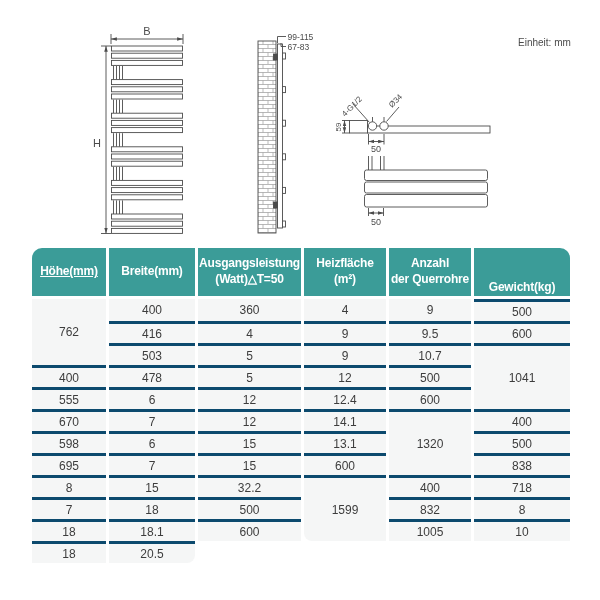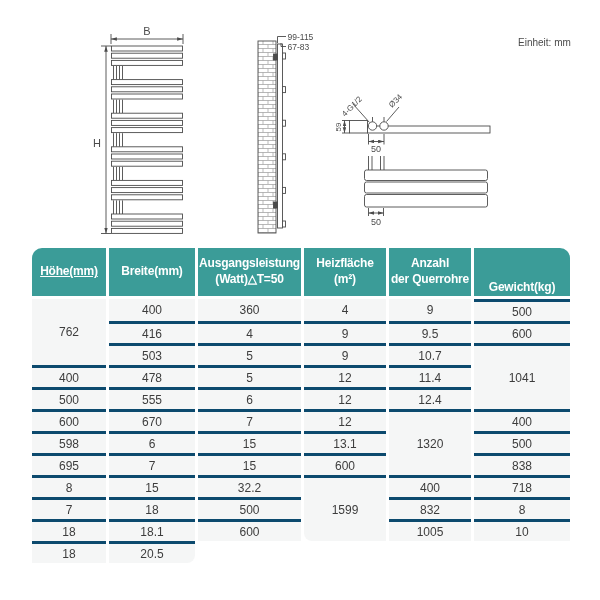--- a/index.html
+++ b/index.html
@@ -196,30 +196,30 @@
         <div class="td bt">600</div>
         <div class="td bt">503</div>
         <div class="td bt">5</div>
         <div class="td bt">9</div>
         <div class="td bt">10.7</div>
         <div class="td merged bt">1041</div>
         <div class="td bt">400</div>
         <div class="td bt">478</div>
         <div class="td bt">5</div>
         <div class="td bt">12</div>
-        <div class="td bt">11.4</div>
         <div class="td bt">500</div>
         <div class="td bt">555</div>
         <div class="td bt">6</div>
         <div class="td bt">12</div>
         <div class="td bt">12.4</div>
         <div class="td bt">600</div>
         <div class="td bt">670</div>
         <div class="td bt">7</div>
         <div class="td bt">12</div>
+        <div class="td bt">14.1</div>
         <div class="td merged bt">1320</div>
         <div class="td bt">400</div>
         <div class="td bt">598</div>
         <div class="td bt">6</div>
         <div class="td bt">15</div>
         <div class="td bt">13.1</div>
         <div class="td bt">500</div>
         <div class="td bt">695</div>
         <div class="td bt">7</div>
         <div class="td bt">15</div>

